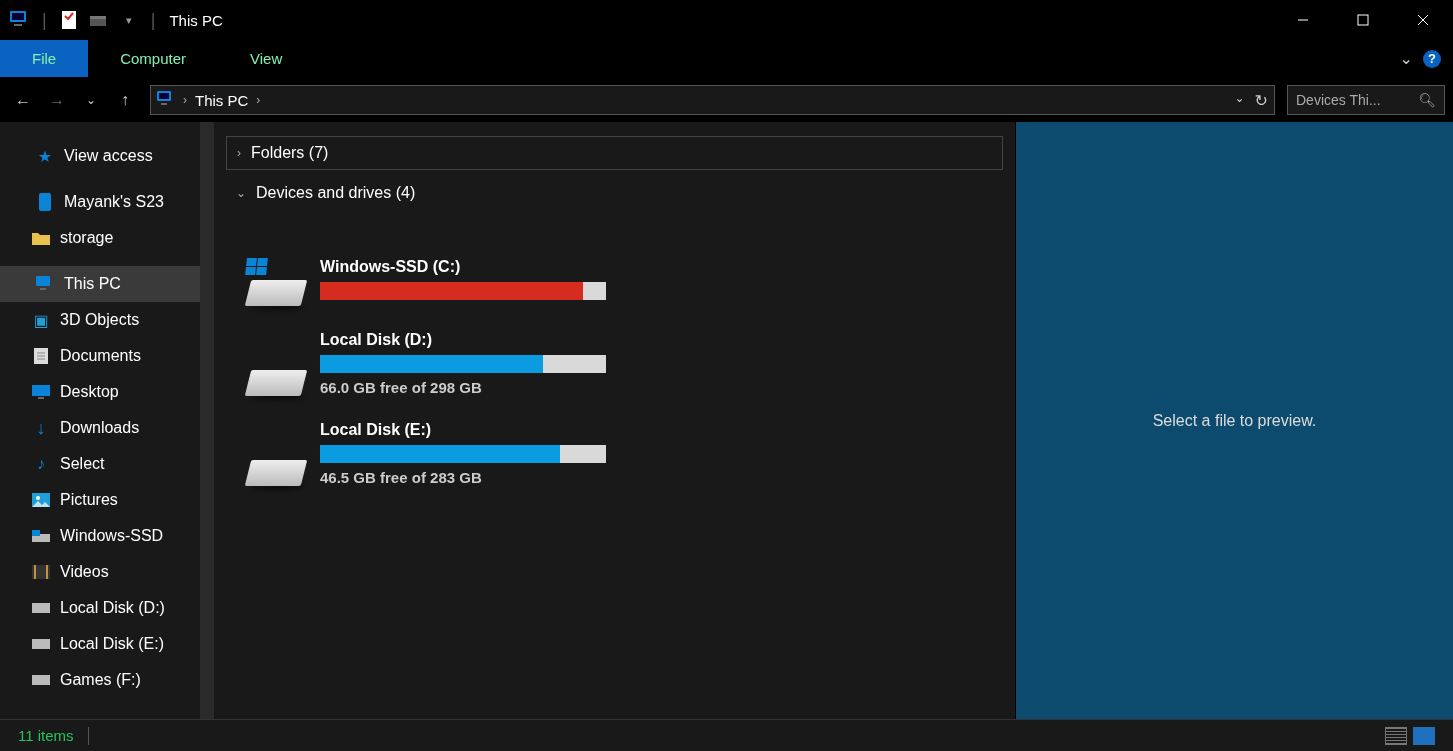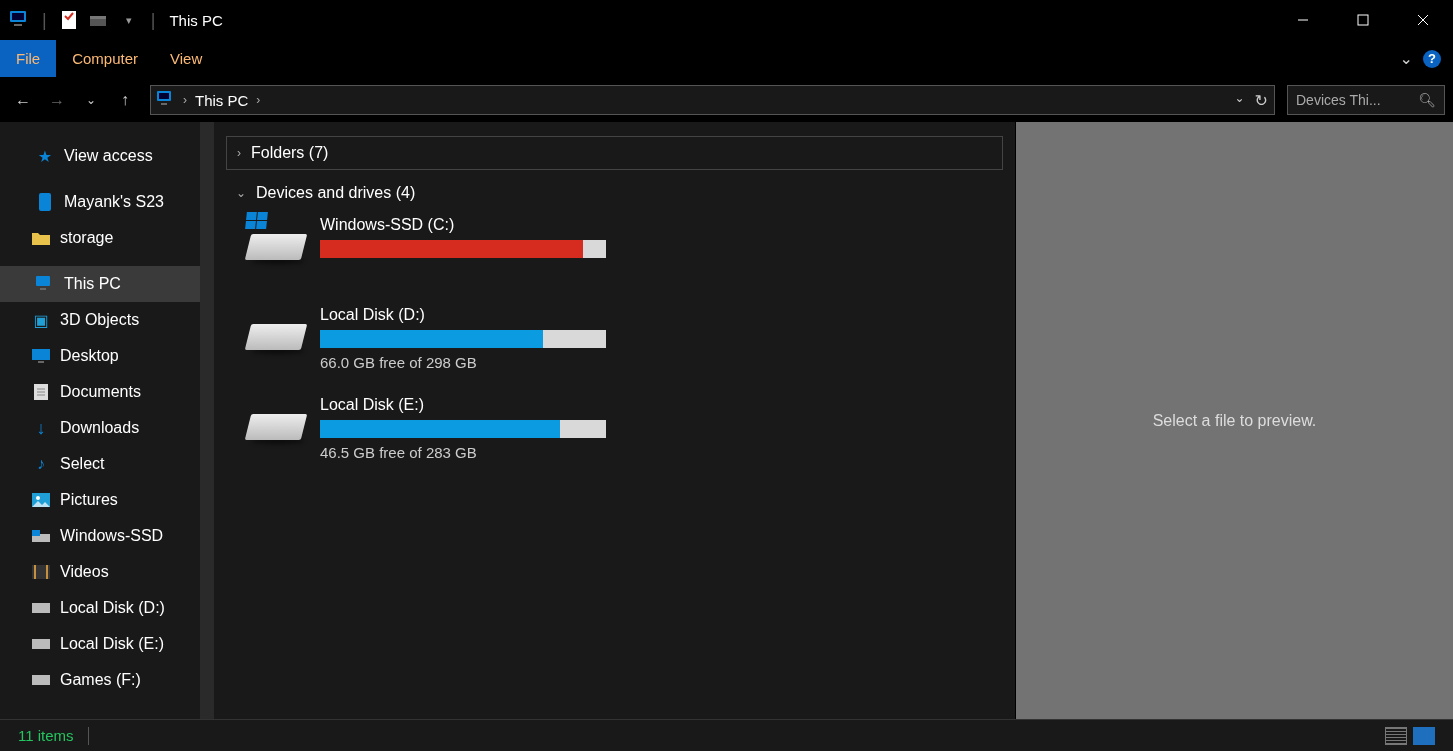--- a/index.html
+++ b/index.html
@@ -9,21 +9,21 @@
 .titlebar { height: 40px; display: flex; align-items: center; background: #000; }
 .titlebar .qat { display: flex; align-items: center; padding-left: 8px; gap: 6px; }
 .qat-icon { width: 24px; height: 24px; display: flex; align-items: center; justify-content: center; }
 .qat-sep { color: #555; font-size: 18px; margin: 0 4px; }
 .titlebar .title { margin-left: 10px; font-size: 15px; }
 .titlebar .winbtns { margin-left: auto; display: flex; }
 .winbtn { width: 60px; height: 40px; display: flex; align-items: center; justify-content: center; color: #fff; }
 
 
 .ribbon { height: 38px; display: flex; align-items: stretch; background: #000; border-bottom: 1px solid #000; }
-.ribbon-tab { padding: 0 16px; display: flex; align-items: center; font-size: 15px; color: #fdba74; }
+.ribbon-tab { padding: 0 32px; display: flex; align-items: center; font-size: 15px; color: #86efac; }
 .ribbon-tab.file { background: #0a62c1; }
 .ribbon-right { margin-left: auto; display: flex; align-items: center; padding-right: 12px; gap: 10px; }
 .help-icon { width: 18px; height: 18px; border-radius: 50%; background: #0a62c1; color: #fff; font-size: 13px; font-weight: bold; display: flex; align-items: center; justify-content: center; }
 
 
 .navrow { height: 44px; display: flex; align-items: center; background: #000; padding: 0 8px; gap: 4px; }
 .navbtn { width: 30px; height: 30px; display: flex; align-items: center; justify-content: center; color: #ccc; font-size: 16px; }
 .navbtn.dim { color: #666; }
 .addressbar { flex: 1; height: 30px; border: 1px solid #555; background: #191919; display: flex; align-items: center; padding: 0 6px; gap: 8px; margin-left: 6px; }
 .addr-icon { width: 18px; height: 18px; }
@@ -42,36 +42,36 @@
 .tree-item.indent { padding-left: 32px; }
 .tree-item.selected { background: #3a3a3a; }
 .tree-icon { width: 18px; height: 18px; display: inline-flex; align-items: center; justify-content: center; flex-shrink: 0; }
 
 
 .main { flex: 1; background: #191919; padding: 14px 12px 0 12px; position: relative; }
 .group-header { height: 34px; border: 1px solid #444; display: flex; align-items: center; padding: 0 10px; gap: 10px; font-size: 16px; margin-bottom: 6px; max-width: 780px; }
 .group-header.noborder { border: none; }
 .chev { color: #aaa; font-size: 12px; }
 .drives { display: flex; flex-wrap: wrap; gap: 0 30px; max-width: 800px; }
-.drive { width: 380px; height: 90px; display: flex; gap: 18px; align-items: flex-start; padding-left: 22px; }
+.drive { width: 380px; height: 90px; display: flex; gap: 18px; align-items: flex-end; padding-left: 22px; font-weight: bold; }
 .drive-icon { width: 56px; height: 44px; position: relative; }
 .drive-icon .body3d { position: absolute; bottom: 0; left: 0; width: 56px; height: 26px; background: linear-gradient(#eee,#bbb); transform: skewX(-14deg); border-radius: 2px; }
 .drive-icon .shadow { position: absolute; bottom: -4px; left: 4px; width: 52px; height: 6px; background: rgba(0,0,0,.5); filter: blur(2px); border-radius: 50%; }
 .drive-icon .winlogo { position: absolute; top: -4px; left: -2px; display: grid; grid-template-columns: 10px 10px; grid-template-rows: 8px 8px; gap: 1px; transform: skewX(-6deg); }
 .drive-icon .winlogo span { background: #0a84d6; }
 .drive-info { flex: 1; }
 .drive-name { font-size: 16px; margin-bottom: 6px; }
 .drive-bar { width: 286px; height: 18px; background: #d9d9d9; position: relative; margin-bottom: 6px; }
 .drive-bar .fill { position: absolute; top: 0; left: 0; bottom: 0; }
 .drive-bar .fill.red  { background: #d62b1f; }
 .drive-bar .fill.blue { background: #0a9be0; }
 .drive-stats { font-size: 15px; color: #ccc; }
 
 
-.preview { width: 438px; background: #737373; display: flex; align-items: center; justify-content: center; color: #ddd; font-size: 16px; border-left: 1px solid #000; }
+.preview { width: 438px; background: #0c4a6e; display: flex; align-items: center; justify-content: center; color: #ddd; font-size: 16px; border-left: 1px solid #000; }
 
 
 .statusbar { position: absolute; bottom: 0; left: 0; right: 0; height: 32px; background: #191919; display: flex; align-items: center; padding: 0 18px; font-size: 15px; color: #22c55e; border-top: 1px solid #333; }
 .statusbar .divider { width: 1px; height: 18px; background: #555; margin: 0 14px; }
 .statusbar .view-icons { margin-left: auto; display: flex; gap: 6px; }
 .view-icon { width: 22px; height: 18px; border: 1px solid #777; }
 .view-icon.list { background: repeating-linear-gradient(#777,#777 1px,transparent 1px,transparent 3px); }
 .view-icon.tiles { background: linear-gradient(#1f6fbf,#1f6fbf); border-color:#1f6fbf; }
 </style>
 </head>
@@ -194,37 +194,37 @@
           </svg>
         </span>
       <span>This PC</span>
     </div>
     <div class="tree-item indent">
       <span class="tree-icon" style="color:#1f9fd6;">▣</span>
       <span>3D Objects</span>
     </div>
     <div class="tree-item indent">
       <span class="tree-icon">
-          <svg width="18" height="14">
-            <rect width="18" height="11" fill="#0a84d6"></rect>
-            <rect x="6" y="12" width="6" height="2" fill="#666"></rect>
-          </svg>
-        </span>
-      <span>Desktop</span>
-    </div>
-    <div class="tree-item indent">
-      <span class="tree-icon">
           <svg width="14" height="16">
             <rect width="14" height="16" fill="#ddd"></rect>
             <line x1="3" y1="5" x2="11" y2="5" stroke="#888"></line>
             <line x1="3" y1="8" x2="11" y2="8" stroke="#888"></line>
             <line x1="3" y1="11" x2="11" y2="11" stroke="#888"></line>
           </svg>
         </span>
       <span>Documents</span>
+    </div>
+    <div class="tree-item indent">
+      <span class="tree-icon">
+          <svg width="18" height="14">
+            <rect width="18" height="11" fill="#0a84d6"></rect>
+            <rect x="6" y="12" width="6" height="2" fill="#666"></rect>
+          </svg>
+        </span>
+      <span>Desktop</span>
     </div>
     <div class="tree-item indent">
       <span class="tree-icon" style="color:#0a84d6;font-size:18px;">↓</span>
       <span>Downloads</span>
     </div>
     <div class="tree-item indent">
       <span class="tree-icon" style="color:#0a84d6;">♪</span>
       <span>Select</span>
     </div>
     <div class="tree-item indent">

